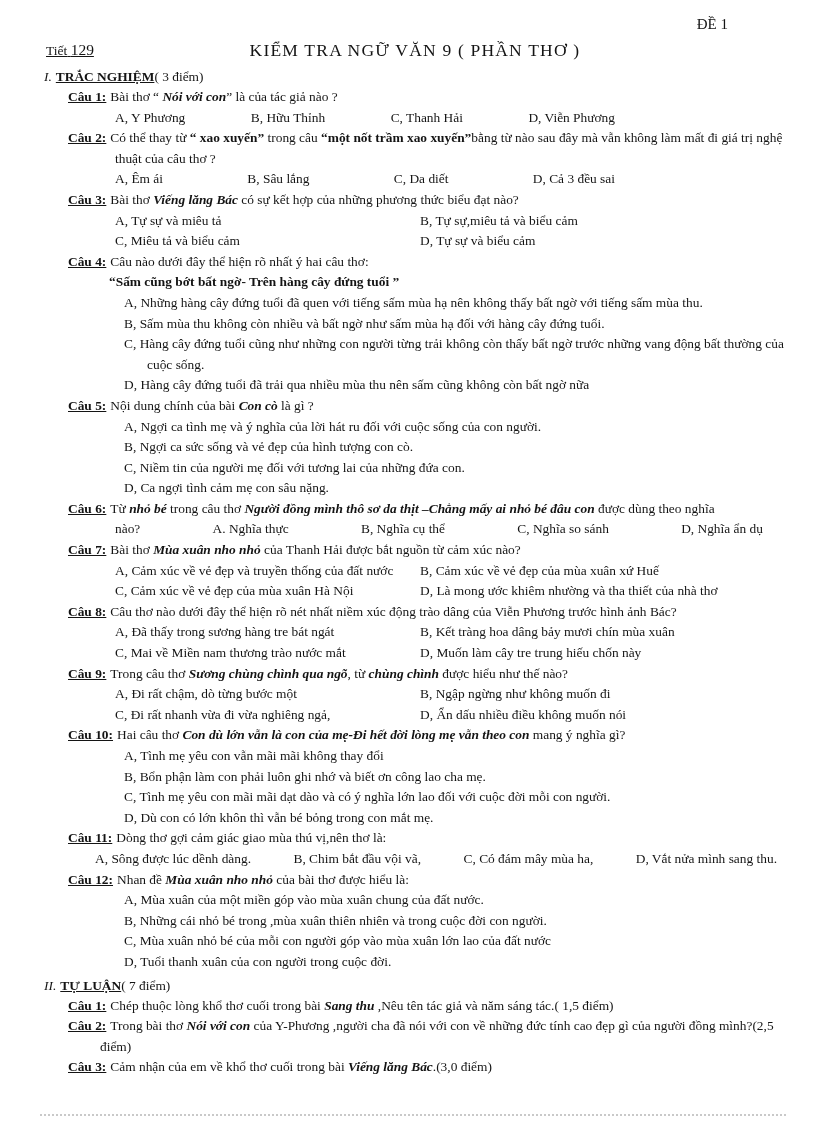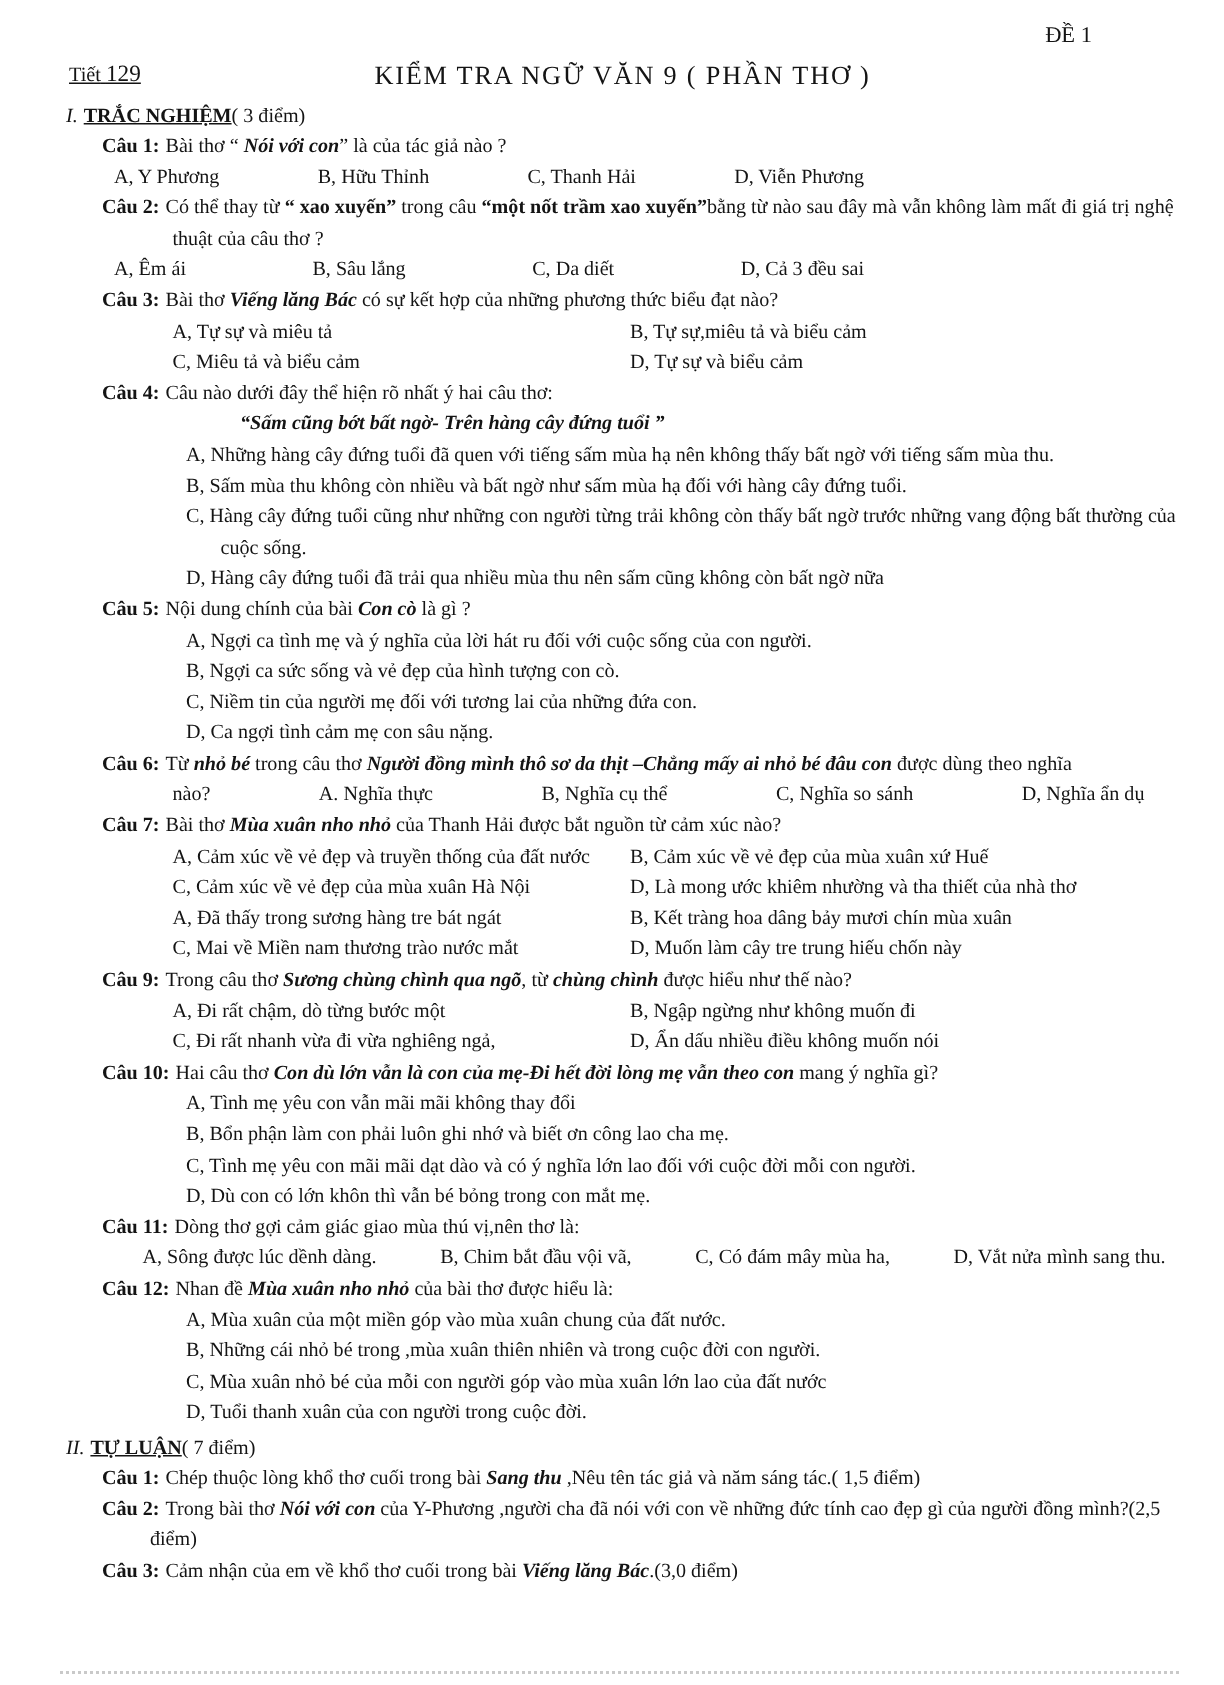--- a/index.html
+++ b/index.html
@@ -16,24 +16,24 @@
   .tiet-num{font-size:15.5px;}
   .title{text-align:center;font-size:17.5px;letter-spacing:1.2px;line-height:27px;}
   .sec-head{line-height:21px;margin-top:2px;}
   .sec-num{font-style:italic;margin-right:4px;}
   .sec-title{font-weight:bold;text-decoration:underline;}
   .b{font-weight:bold;}
   .i{font-style:italic;font-weight:bold;}
   .q{line-height:20.6px;}
   .q-mcq{padding-left:71px;text-indent:-47px;}
   .q-essay{padding-left:56px;text-indent:-32px;}
-  .qlabel{font-weight:bold;margin-right:4px;}
-  .poem{line-height:20.6px;margin-left:116px;font-weight:bold;font-style:italic;}
+  .qlabel{font-weight:bold;text-decoration:underline;margin-right:4px;}
+  .poem{line-height:20.6px;margin-left:65px;font-weight:bold;}
   .opt{line-height:20.6px;white-space:normal;}
-  .opts-row-spread{display:flex;justify-content:space-between;margin-left:32px;width:500px;line-height:20.6px;}
+  .opts-row-spread{display:flex;justify-content:space-between;margin-left:71px;width:500px;line-height:20.6px;}
   .opts-row{display:flex;justify-content:space-between;margin-left:51px;width:682px;line-height:20.6px;}
   .opts-inline{display:flex;justify-content:space-between;margin-left:71px;width:648px;line-height:20.6px;gap:12px;}
   .opts-cols{display:grid;grid-template-columns:305px auto;margin-left:71px;line-height:20.6px;}
   .opts-stack{margin-left:80px;}
   .opts-stack .opt{display:block;padding-left:23px;text-indent:-23px;}
   .dotline{position:absolute;left:40px;right:30px;bottom:7px;border-top:2px dotted #c9c9c9;}
 </style>
 </head>
 <body>
 
@@ -110,20 +110,21 @@
       <div class="qblock">
         <div class="q q-mcq"><span class="qlabel">Câu 7:</span><span>Bài thơ </span><span class="b i">Mùa xuân nho nhỏ</span><span> của Thanh Hải được bắt nguồn từ cảm xúc nào?</span></div>
         <div class="opts-cols">
           <span class="opt"><span class="okey">A, </span><span>Cảm xúc về vẻ đẹp và truyền thống của đất nước</span></span>
           <span class="opt"><span class="okey">B, </span><span>Cảm xúc về vẻ đẹp của mùa xuân xứ Huế</span></span>
           <span class="opt"><span class="okey">C, </span><span>Cảm xúc về vẻ đẹp của mùa xuân Hà Nội</span></span>
           <span class="opt"><span class="okey">D, </span><span>Là mong ước khiêm nhường  và tha thiết của nhà thơ</span></span>
         </div>
       </div>
       <div class="qblock">
+        <div class="q q-mcq"><span class="qlabel">Câu 8:</span><span>Câu thơ nào dưới đây thể hiện rõ nét nhất niềm xúc động trào dâng của Viễn Phương trước hình ảnh Bác?</span></div>
         <div class="opts-cols">
           <span class="opt"><span class="okey">A, </span><span>Đã thấy trong sương hàng tre bát ngát</span></span>
           <span class="opt"><span class="okey">B, </span><span>Kết tràng hoa dâng bảy mươi chín mùa xuân</span></span>
           <span class="opt"><span class="okey">C, </span><span>Mai về Miền nam thương trào nước mắt</span></span>
           <span class="opt"><span class="okey">D, </span><span>Muốn làm cây tre trung hiếu chốn này</span></span>
         </div>
       </div>
       <div class="qblock">
         <div class="q q-mcq"><span class="qlabel">Câu 9:</span><span>Trong câu thơ </span><span class="b i">Sương chùng chình qua ngõ</span><span>, từ </span><span class="b i">chùng chình</span><span> được hiểu như thế nào?</span></div>
         <div class="opts-cols">

